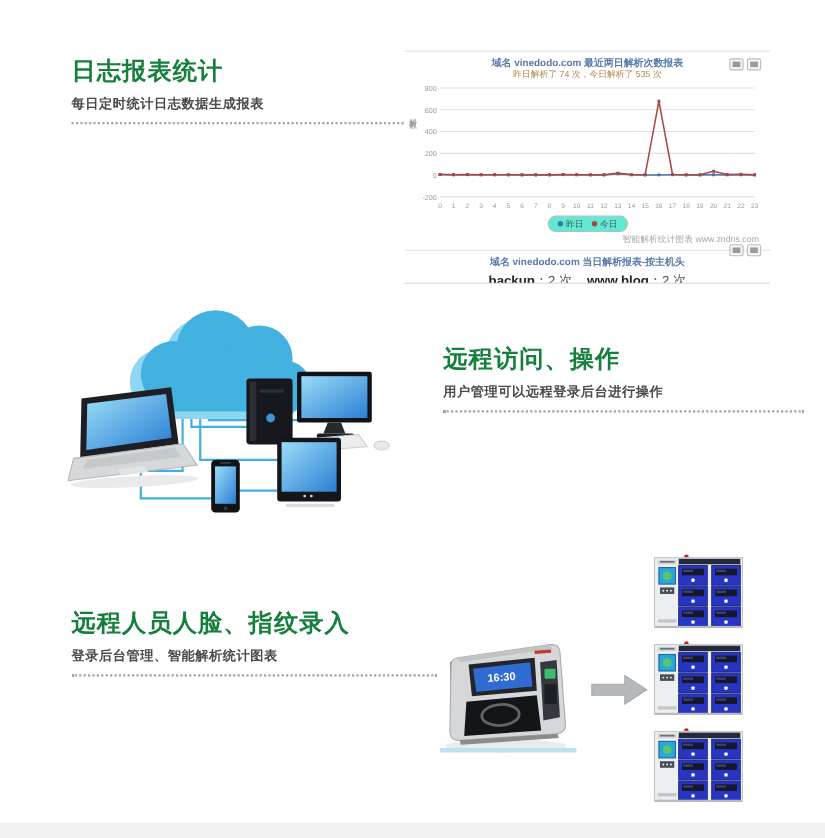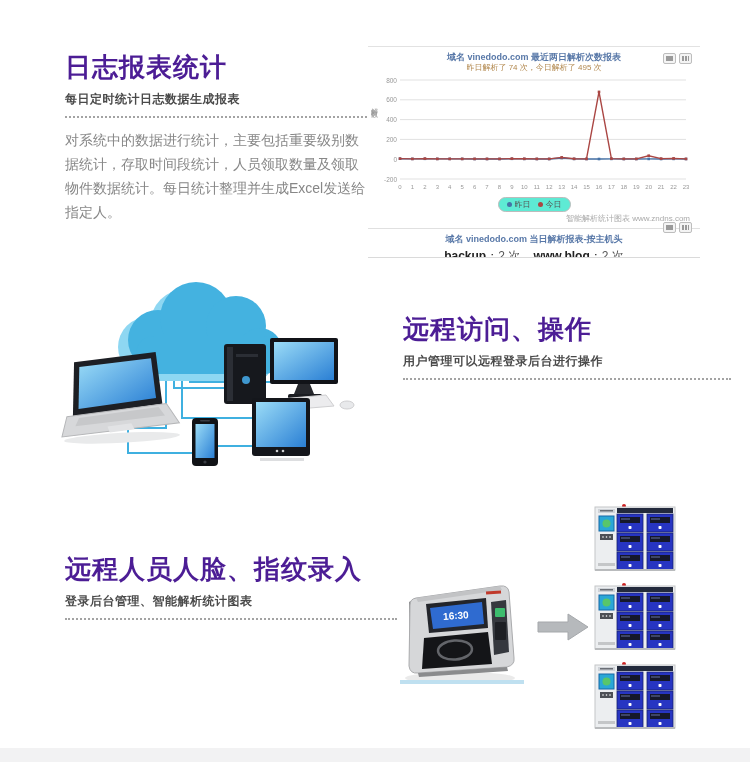--- a/index.html
+++ b/index.html
@@ -1,21 +1,21 @@
 <!DOCTYPE html>
 <html><head>
 <meta charset="utf-8">
 <style>
   * { margin:0; padding:0; box-sizing:border-box; }
   html,body { width:750px; height:762px; background:#ffffff; font-family:"Liberation Sans", sans-serif; }
   body { position:relative; overflow:hidden; }
 
   
   .feature { position:absolute; }
-  .feature h1 { font-size:26px; font-weight:bold; color:#4c1d95; letter-spacing:1px; margin-bottom:6px; }
+  .feature h1 { font-size:22px; font-weight:bold; color:#15803d; letter-spacing:1px; margin-bottom:6px; }
   .feature h2 { font-size:12px; font-weight:bold; color:#4a4a4a; letter-spacing:0.5px; margin-bottom:8px; }
   .feature .dotted { border-top:2px dotted #a3a3a3; height:0; margin-bottom:10px; }
   .feature p { font-size:14px; line-height:24px; color:#878787; }
 
   #section-log    { left:65px;  top:50px;  width:302px; }
   #section-remote { left:403px; top:312px; width:328px; }
   #section-enroll { left:65px;  top:552px; width:560px; }
   #section-enroll p { width:330px; }
   #section-enroll .dotted { width:332px; }
 
@@ -51,36 +51,35 @@
 
   #bottom-strip { position:absolute; left:0; top:748px; width:750px; height:14px; background:#f2f2f3; }
 </style>
 </head>
 <body>
 
 <div class="feature" id="section-log">
   <h1>日志报表统计</h1>
   <h2>每日定时统计日志数据生成报表</h2>
   <div class="dotted"></div>
-  <p>对系统中的数据进行统计，主要包括重要级别数据统计，存取时间段统计，人员领取数量及领取物件数据统计。每日统计整理并生成Excel发送给指定人。</p>
 </div>
 
 <div id="analytics">
   <span class="ylabel-vert">解析次数</span>
 
   <div class="chart-toolbar" style="top:6px;">
     <span class="icon-btn">
         <span class="glyph"></span>
       </span>
     <span class="icon-btn">
         <span class="glyph bars"></span>
       </span>
   </div>
   <div class="chart-title">域名 vinedodo.com 最近两日解析次数报表</div>
-  <div class="chart-subtitle">昨日解析了 74 次，今日解析了 495 次</div>
+  <div class="chart-subtitle">昨日解析了 74 次，今日解析了 535 次</div>
 
   <svg id="lineChart" width="320" height="118">
       <line x1="26" y1="5" x2="312" y2="5" stroke="#e1e1e1" stroke-width="1"></line>
       <text x="23" y="7.5" font-size="6.5" fill="#999" text-anchor="end">800</text>
       <line x1="26" y1="24.8" x2="312" y2="24.8" stroke="#e1e1e1" stroke-width="1"></line>
       <text x="23" y="27.3" font-size="6.5" fill="#999" text-anchor="end">600</text>
       <line x1="26" y1="44.6" x2="312" y2="44.6" stroke="#e1e1e1" stroke-width="1"></line>
       <text x="23" y="47.1" font-size="6.5" fill="#999" text-anchor="end">400</text>
       <line x1="26" y1="64.4" x2="312" y2="64.4" stroke="#e1e1e1" stroke-width="1"></line>
       <text x="23" y="66.9" font-size="6.5" fill="#999" text-anchor="end">200</text>

